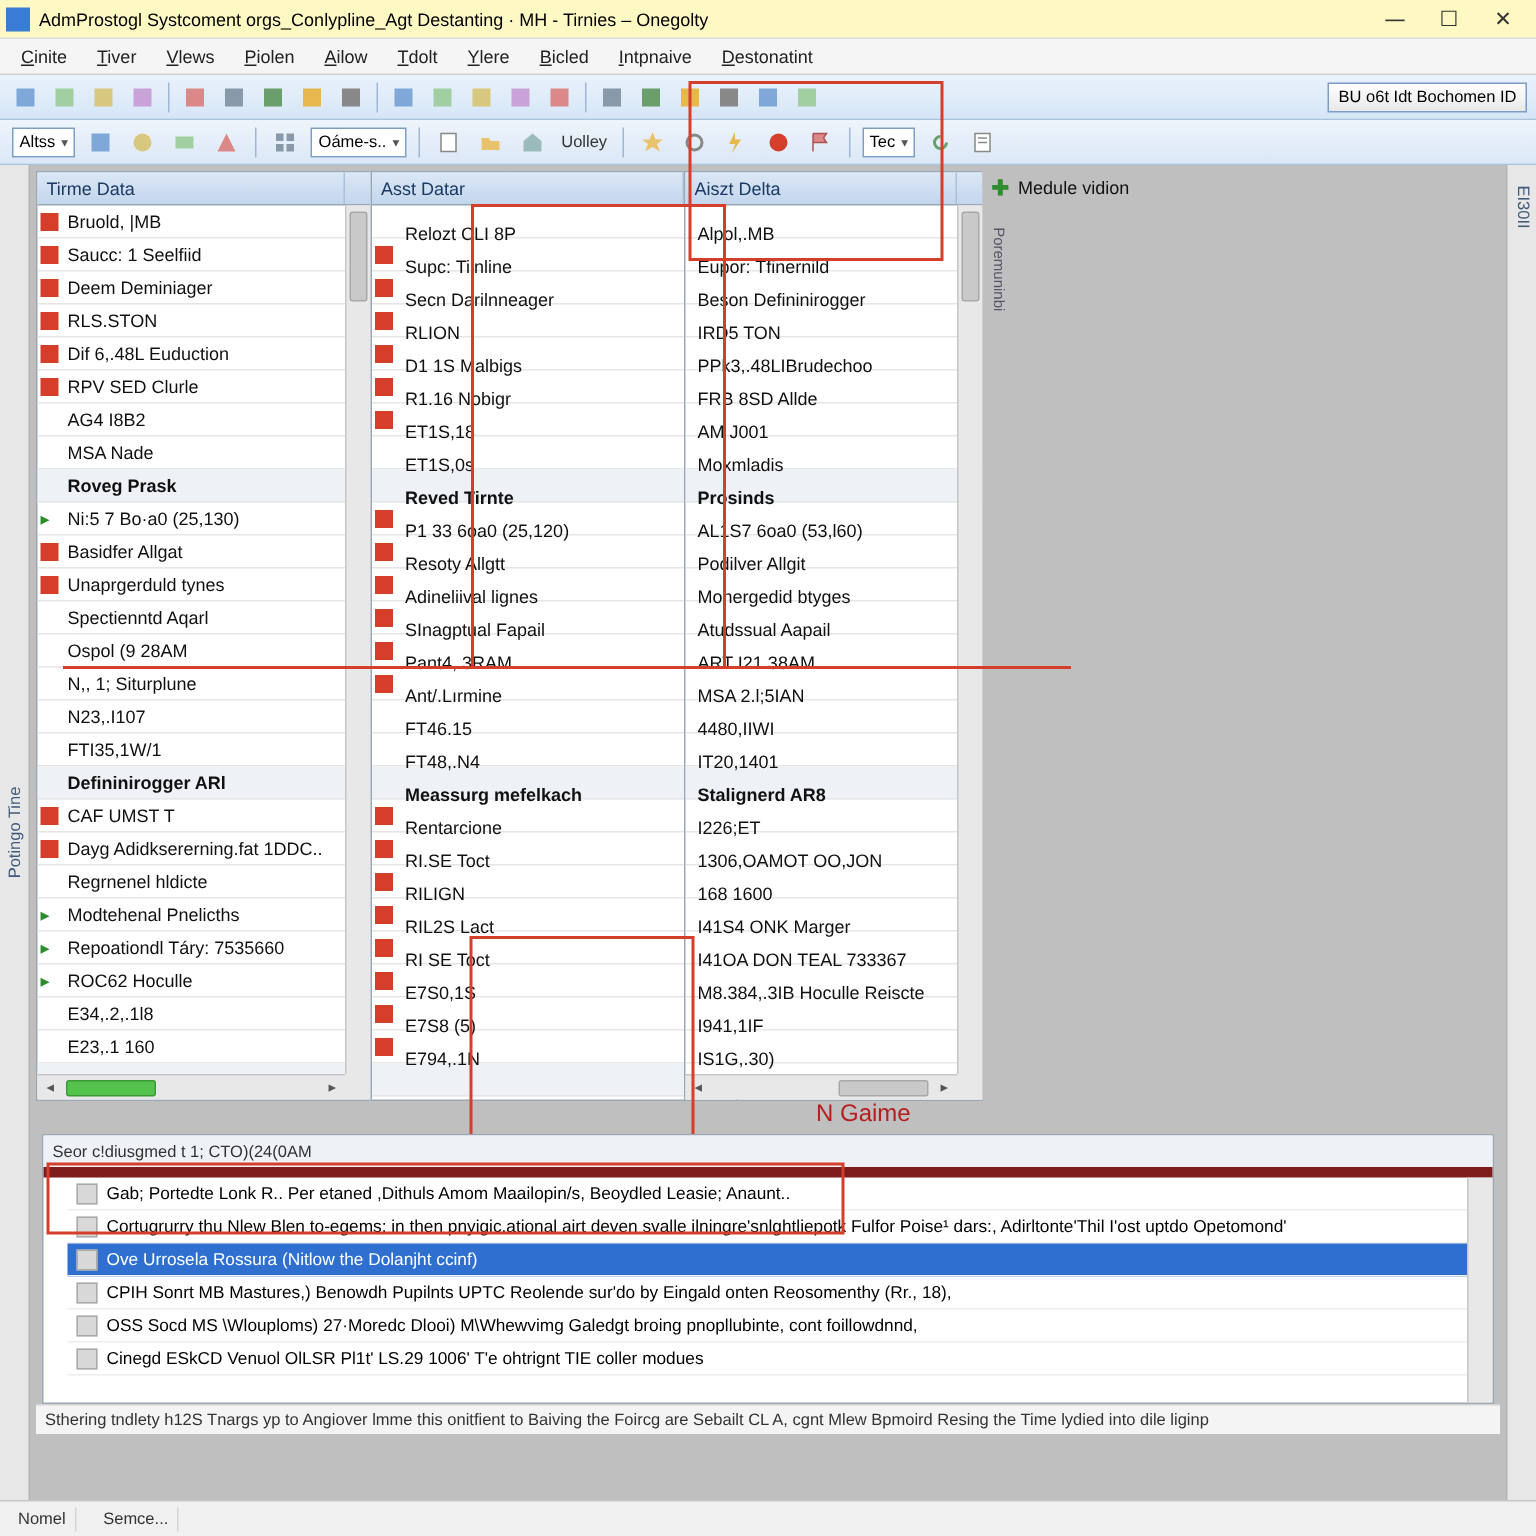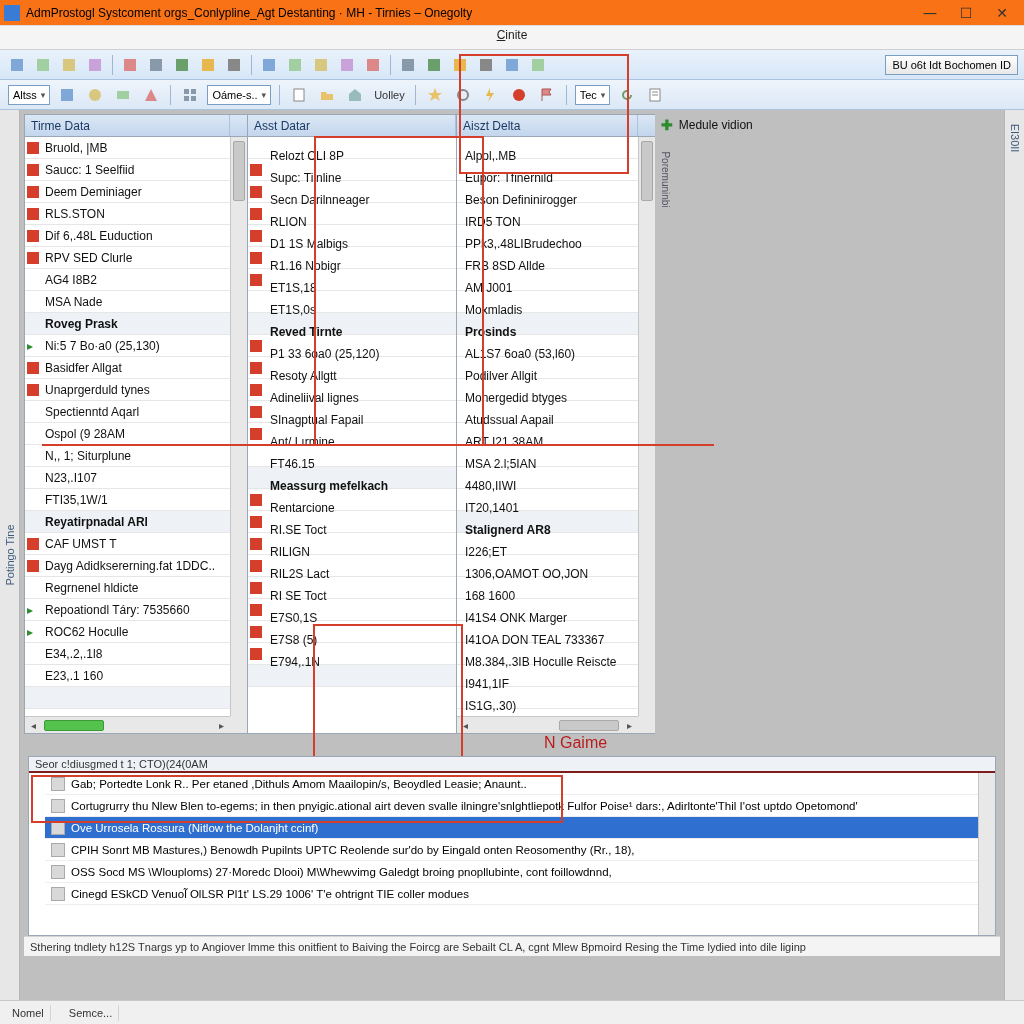--- a/index.html
+++ b/index.html
@@ -1,24 +1,24 @@
 <!DOCTYPE html>
 <html><head>
 <meta charset="utf-8">
 <style>
   * { box-sizing: border-box; margin: 0; padding: 0; }
   html, body { width: 1024px; height: 1024px; overflow: hidden; font-family: "Segoe UI", Tahoma, sans-serif; font-size: 12px; background: #f0f0f0; }
   .window { width: 1024px; height: 1024px; display: flex; flex-direction: column; background: #fff; }
-  .titlebar { height: 26px; background: #f97316; display: flex; align-items: center; padding: 0 4px; border-bottom: 1px solid #ddd; }
+  .titlebar { height: 26px; background: #fef9c3; display: flex; align-items: center; padding: 0 4px; border-bottom: 1px solid #ddd; }
   .titlebar .app-icon { width: 16px; height: 16px; background: #3a7bd5; margin-right: 6px; }
   .titlebar .title { flex: 1; font-size: 12px; color: #000; }
   .titlebar .win-btns { display: flex; gap: 0; }
   .titlebar .win-btn { width: 36px; height: 22px; display: flex; align-items: center; justify-content: center; font-family: system-ui; font-size: 14px; color: #333; }
 
-  .menubar { height: 24px; background: #f5f5f5; display: flex; align-items: center; padding: 0 6px; gap: 4px; border-bottom: 1px solid #d0d0d0; flex-direction: column; }
+  .menubar { height: 24px; background: #f5f5f5; display: flex; align-items: center; padding: 0 6px; gap: 4px; border-bottom: 1px solid #d0d0d0; }
   .menubar .menu-item { padding: 2px 8px; font-size: 12px; color: #222; }
   .menubar .menu-item u { text-decoration: underline; }
 
   .toolbar { height: 30px; background: linear-gradient(#eaf2fb,#d6e6f7); border-bottom: 1px solid #a9c3e0; display: flex; align-items: center; padding: 0 6px; gap: 4px; }
   .toolbar2 { height: 30px; background: linear-gradient(#eef4fb,#dbe8f6); border-bottom: 1px solid #a9c3e0; display: flex; align-items: center; padding: 0 8px; gap: 6px; }
   .tb-btn { width: 22px; height: 22px; border: 1px solid transparent; display: flex; align-items: center; justify-content: center; border-radius: 2px; }
   .tb-sep { width: 1px; height: 20px; background: #9fb7d4; margin: 0 2px; }
   .tb-label { font-size: 11px; color: #333; padding: 0 2px; }
   .tb-combo { height: 20px; border: 1px solid #7a9ec4; background: #fff; display: flex; align-items: center; padding: 0 4px; font-size: 11px; gap: 4px; }
   .tb-combo-arrow { font-size: 9px; color: #555; }
@@ -62,21 +62,21 @@
   .hscroll .btn { width: 17px; height: 15px; display: flex; align-items: center; justify-content: center; color: #555; font-size: 10px; }
   .hscroll .track { flex: 1; height: 13px; position: relative; }
   .hscroll .thumb { position: absolute; top: 1px; left: 2px; width: 60px; bottom: 1px; background: #55c24e; border: 1px solid #3a9a34; border-radius: 2px; }
   .corner { position: absolute; right: 0; bottom: 0; width: 17px; height: 17px; background: #e8e8e8; }
 
   
   .redbox { position: absolute; border: 2px solid #d43e2a; pointer-events: none; }
   .mid-label { height: 18px; background: #bfbfbf; padding-left: 520px; font-size: 16px; color: #b91c1c; }
 
   .bottom-panel { background: #fff; border: 1px solid #9aa7b5; margin: 4px 4px 0 4px; height: 180px; display: flex; flex-direction: column; }
-  .bp-header { height: 16px; background: #eef2f6; border-bottom: 2px solid #7f1d1d; padding: 0 6px; display: flex; align-items: center; font-size: 11px; color: #333; }
+  .bp-header { height: 28px; background: #eef2f6; border-bottom: 7px solid #7f1d1d; padding: 0 6px; display: flex; align-items: center; font-size: 11px; color: #333; }
   .bp-body { flex: 1; overflow: hidden; padding-left: 16px; }
   .bp-row { height: 22px; display: flex; align-items: center; border-bottom: 1px solid #eee; padding: 0 6px; font-size: 11.5px; gap: 6px; }
   .bp-row.sel { background: #2f6fd0; color: #fff; }
   .bp-icon { width: 14px; height: 14px; background: #d8d8d8; border: 1px solid #aaa; flex: 0 0 14px; }
   .bp-row .txt { flex: 1; white-space: nowrap; overflow: hidden; text-overflow: ellipsis; }
   .bp-rscroll { width: 17px; background: #e8e8e8; border-left: 1px solid #c6c6c6; }
   .bp-flex { display: flex; height: 100%; }
   .bp-rows { flex: 1; }
 
   .info-strip { height: 20px; background: #f4f4f4; border-top: 1px solid #d4d4d4; padding: 0 6px; font-size: 11px; color: #333; display: flex; align-items: center; }
@@ -410,33 +410,37 @@
                   <span class="mk mk-none"></span>
                   <span class="txt">N23,.I107</span>
                 </div>
                 <div class="row">
                   <span class="mk mk-none"></span>
                   <span class="txt">FTI35,1W/1</span>
                   <span class="dd">▼</span>
                 </div>
                 <div class="row sub">
                   <span class="mk mk-none"></span>
-                  <span class="txt">Reyatirpnadal ARl</span>
+                  <span class="txt">Defininirogger ARl</span>
                 </div>
                 <div class="row">
                   <span class="mk mk-red"></span>
                   <span class="txt">CAF UMST T</span>
                 </div>
                 <div class="row">
                   <span class="mk mk-red"></span>
                   <span class="txt">Dayg Adidksererning.fat 1DDC..</span>
                 </div>
                 <div class="row">
                   <span class="mk mk-none"></span>
                   <span class="txt">Regrnenel hldicte</span>
+                </div>
+                <div class="row">
+                  <span class="mk mk-green"></span>
+                  <span class="txt">Modtehenal Pnelicths</span>
                 </div>
                 <div class="row">
                   <span class="mk mk-green"></span>
                   <span class="txt">Repoationdl Táry: 7535660</span>
                 </div>
                 <div class="row">
                   <span class="mk mk-green"></span>
                   <span class="txt">ROC62 Hoculle</span>
                 </div>
                 <div class="row">
@@ -516,25 +520,33 @@
                 <div class="row">
                   <span class="mk mk-red"></span>
                   <span class="txt">Adineliival lignes</span>
                 </div>
                 <div class="row">
                   <span class="mk mk-red"></span>
                   <span class="txt">SInagptual Fapail</span>
                 </div>
                 <div class="row">
                   <span class="mk mk-red"></span>
+                  <span class="txt">Pant4,.3RAM</span>
+                </div>
+                <div class="row">
+                  <span class="mk mk-red"></span>
                   <span class="txt">Ant/.Lırmine</span>
                 </div>
                 <div class="row">
                   <span class="mk mk-none"></span>
                   <span class="txt">FT46.15</span>
+                </div>
+                <div class="row">
+                  <span class="mk mk-none"></span>
+                  <span class="txt">FT48,.N4</span>
                 </div>
                 <div class="row sub">
                   <span class="mk mk-none"></span>
                   <span class="txt">Meassurg mefelkach</span>
                 </div>
                 <div class="row">
                   <span class="mk mk-red"></span>
                   <span class="txt">Rentarcione</span>
                 </div>
                 <div class="row">

